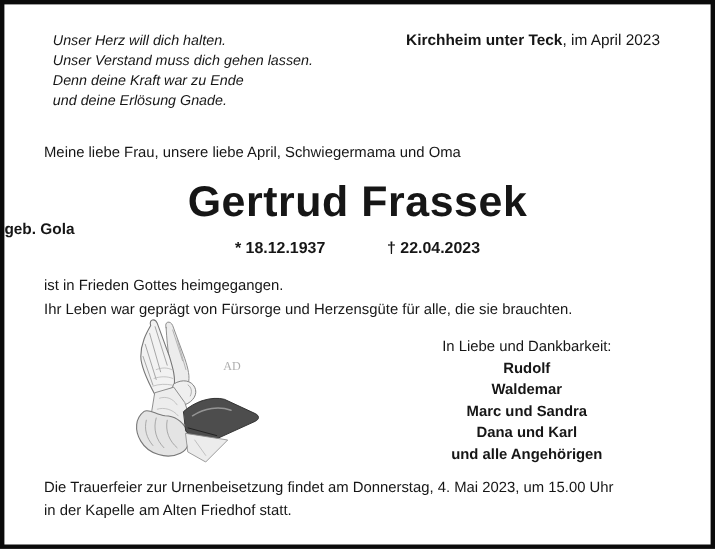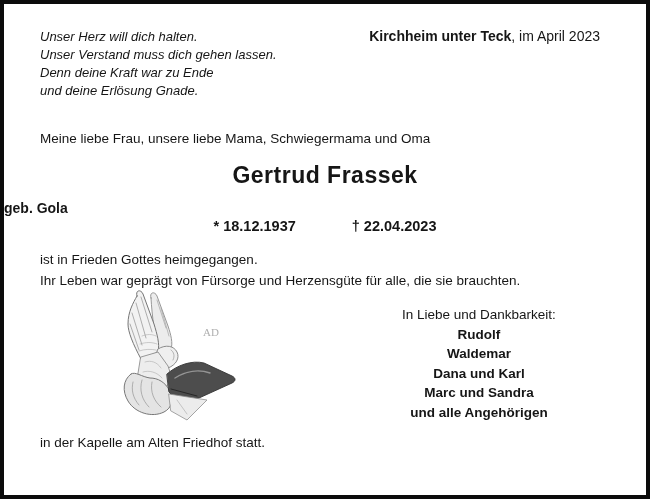--- a/index.html
+++ b/index.html
@@ -14,21 +14,21 @@
     box-sizing: border-box;
     background: #ffffff;
     border: 4px solid #0b0b0b;
     font-family: "Liberation Sans", sans-serif;
     color: #161616;
     overflow: hidden;
   }
   
   .poem {
     position: absolute;
-    left: 36px;
+    left: 44px;
     top: 24px;
     font-style: italic;
     font-size: 13px;
     line-height: 18px;
     white-space: nowrap;
   }
   
   .place-date {
     position: absolute;
     right: 46px;
@@ -45,21 +45,21 @@
     font-size: 13.5px;
     white-space: nowrap;
   }
   
   .name {
     position: absolute;
     left: 0;
     right: 0;
     top: 158px;
     text-align: center;
-    font-size: 23px;
+    font-size: 39px;
     font-weight: bold;
     letter-spacing: 0.5px;
     white-space: nowrap;
   }
   .maiden {
     position: absolute;
     left: 0;
     right: 0;
     top: 196px;
     font-size: 14px;
@@ -124,21 +124,21 @@
     <div>Unser Herz will dich halten.</div>
     <div>Unser Verstand muss dich gehen lassen.</div>
     <div>Denn deine Kraft war zu Ende</div>
     <div>und deine Erlösung Gnade.</div>
   </div>
 
   <div class="place-date">
     <span class="place">Kirchheim unter Teck</span><span>, im April 2023</span>
   </div>
 
-  <div class="salutation">Meine liebe Frau, unsere liebe Mama, Schwiegermama und Oma</div>
+  <div class="salutation">Meine liebe Frau, unsere liebe April, Schwiegermama und Oma</div>
 
   <div class="name">Gertrud Frassek</div>
   <div class="maiden">geb. Gola</div>
   <div class="dates">
     <span>* 18.12.1937</span>
     <span>† 22.04.2023</span>
   </div>
 
   <div class="passage">
     <div>ist in Frieden Gottes heimgegangen.</div>
@@ -174,22 +174,23 @@
       <path d="M62,112 L72,126" fill="none" stroke="#a8a8a8" stroke-width="0.6"></path>
 
       <text x="88" y="48" font-size="11" font-family="Liberation Serif, serif" fill="#9a9a9a" opacity="0.8">AD</text>
     </g>
   </svg>
 
   <div class="mourners">
     <div>In Liebe und Dankbarkeit:</div>
     <div class="mourner-name">Rudolf</div>
     <div class="mourner-name">Waldemar</div>
+    <div class="mourner-name">Marc und Sandra</div>
     <div class="mourner-name">Dana und Karl</div>
-    <div class="mourner-name">Marc und Sandra</div>
     <div class="mourner-name">und alle Angehörigen</div>
   </div>
 
   <div class="funeral">
+    <div>Die Trauerfeier zur Urnenbeisetzung findet am Donnerstag, 4. Mai 2023, um 15.00 Uhr</div>
     <div>in der Kapelle am Alten Friedhof statt.</div>
   </div>
 
 </div>
 
 </body></html>

